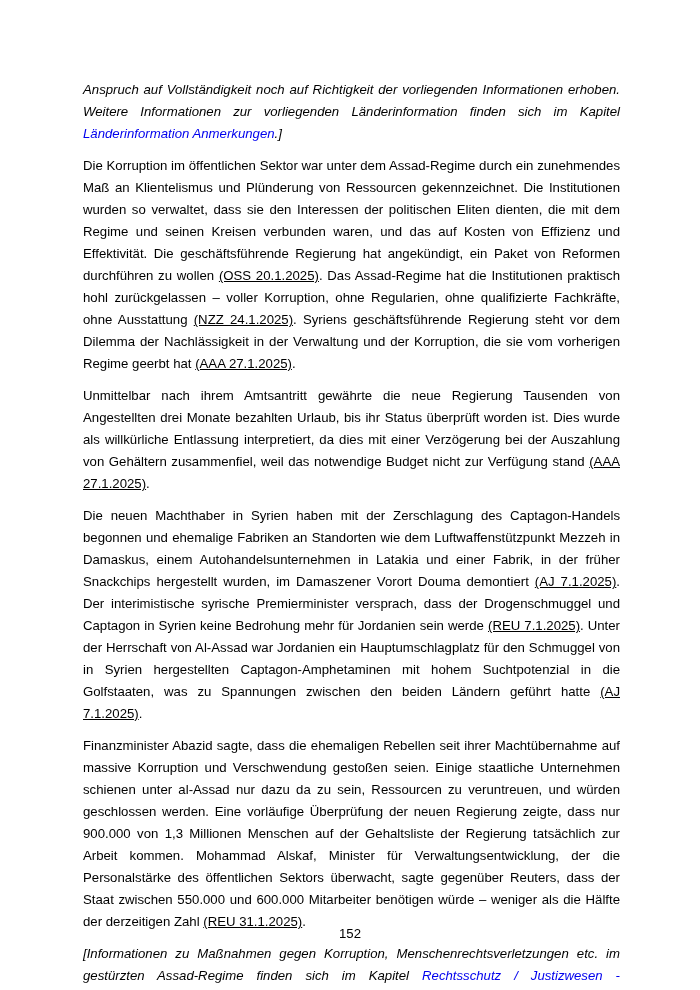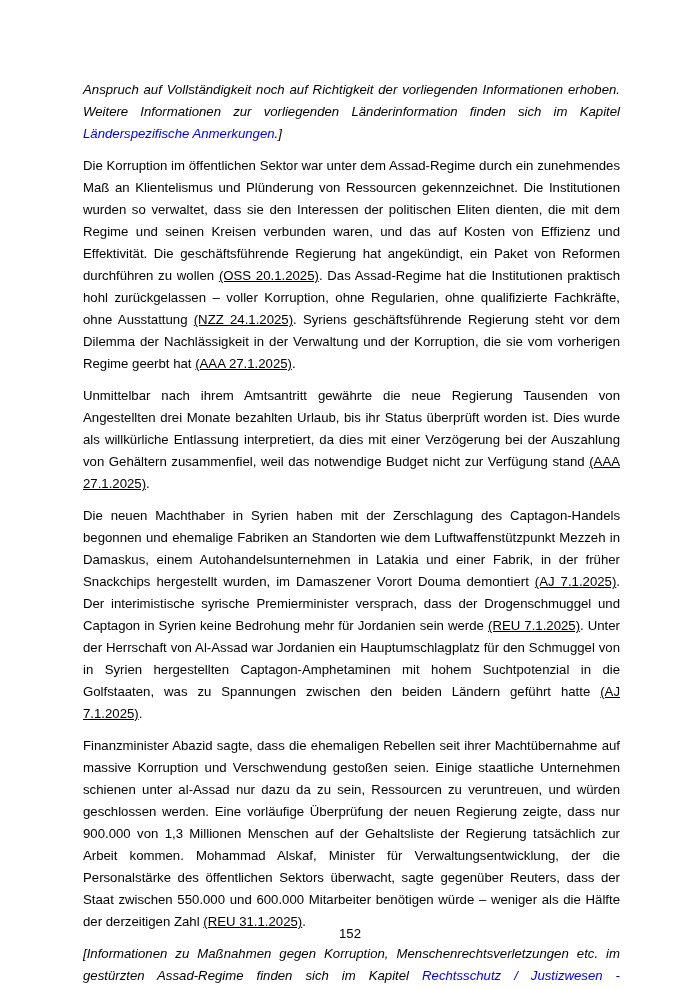--- a/index.html
+++ b/index.html
@@ -51,21 +51,21 @@
     text-align: center;
     font-size: 13.2px;
     color: #000000;
   }
 </style>
 </head>
 <body>
 
 <div class="page">
   <div class="content">
-      <p class="para italic"><span>Anspruch auf Vollständigkeit noch auf Richtigkeit der vorliegenden Informationen erhoben. Weitere Informationen zur vorliegenden Länderinformation finden sich im Kapitel </span><a class="link">Länderspezifische Anmerkungen</a><span>.]</span></p>
+      <p class="para italic"><span>Anspruch auf Vollständigkeit noch auf Richtigkeit der vorliegenden Informationen erhoben. Weitere Informationen zur vorliegenden Länderinformation finden sich im Kapitel </span><a class="link">Länderinformation Anmerkungen</a><span>.]</span></p>
       <p class="para"><span>Die Korruption im öffentlichen Sektor war unter dem Assad-Regime durch ein zunehmendes Maß an Klientelismus und Plünderung von Ressourcen gekennzeichnet. Die Institutionen wurden so verwaltet, dass sie den Interessen der politischen Eliten dienten, die mit dem Regime und seinen Kreisen verbunden waren, und das auf Kosten von Effizienz und Effektivität. Die geschäftsführende Regierung hat angekündigt, ein Paket von Reformen durchführen zu wollen </span><a class="citation">(OSS 20.1.2025)</a><span>. Das Assad-Regime hat die Institutionen praktisch hohl zurückgelassen – voller Korruption, ohne Regularien, ohne qualifizierte Fachkräfte, ohne Ausstattung </span><a class="citation">(NZZ 24.1.2025)</a><span>. Syriens geschäftsführende Regierung steht vor dem Dilemma der Nachlässigkeit in der Verwaltung und der Korruption, die sie vom vorherigen Regime geerbt hat </span><a class="citation">(AAA 27.1.2025)</a><span>.</span></p>
       <p class="para"><span>Unmittelbar nach ihrem Amtsantritt gewährte die neue Regierung Tausenden von Angestellten drei Monate bezahlten Urlaub, bis ihr Status überprüft worden ist. Dies wurde als willkürliche Entlassung interpretiert, da dies mit einer Verzögerung bei der Auszahlung von Gehältern zusammenfiel, weil das notwendige Budget nicht zur Verfügung stand </span><a class="citation">(AAA 27.1.2025)</a><span>.</span></p>
       <p class="para"><span>Die neuen Machthaber in Syrien haben mit der Zerschlagung des Captagon-Handels begonnen und ehemalige Fabriken an Standorten wie dem Luftwaffenstützpunkt Mezzeh in Damaskus, einem Autohandelsunternehmen in Latakia und einer Fabrik, in der früher Snackchips hergestellt wurden, im Damaszener Vorort Douma demontiert </span><a class="citation">(AJ 7.1.2025)</a><span>. Der interimistische syrische Premierminister versprach, dass der Drogenschmuggel und Captagon in Syrien keine Bedrohung mehr für Jordanien sein werde </span><a class="citation">(REU 7.1.2025)</a><span>. Unter der Herrschaft von Al-Assad war Jordanien ein Hauptumschlagplatz für den Schmuggel von in Syrien hergestellten Captagon-Amphetaminen mit hohem Suchtpotenzial in die Golfstaaten, was zu Spannungen zwischen den beiden Ländern geführt hatte </span><a class="citation">(AJ 7.1.2025)</a><span>.</span></p>
       <p class="para"><span>Finanzminister Abazid sagte, dass die ehemaligen Rebellen seit ihrer Machtübernahme auf massive Korruption und Verschwendung gestoßen seien. Einige staatliche Unternehmen schienen unter al-Assad nur dazu da zu sein, Ressourcen zu veruntreuen, und würden geschlossen werden. Eine vorläufige Überprüfung der neuen Regierung zeigte, dass nur 900.000 von 1,3 Millionen Menschen auf der Gehaltsliste der Regierung tatsächlich zur Arbeit kommen. Mohammad Alskaf, Minister für Verwaltungsentwicklung, der die Personalstärke des öffentlichen Sektors überwacht, sagte gegenüber Reuters, dass der Staat zwischen 550.000 und 600.000 Mitarbeiter benötigen würde – weniger als die Hälfte der derzeitigen Zahl </span><a class="citation">(REU 31.1.2025)</a><span>.</span></p>
       <p class="para italic"><span>[Informationen zu Maßnahmen gegen Korruption, Menschenrechtsverletzungen etc. im gestürzten Assad-Regime finden sich im Kapitel </span><a class="link">Rechtsschutz / Justizwesen - Entwicklungen seit dem Sturz des Assad-Regimes (seit 8.12.2024)</a></p>
     </div>
   <div class="footer">
     <span>152</span>
   </div>
 </div>

